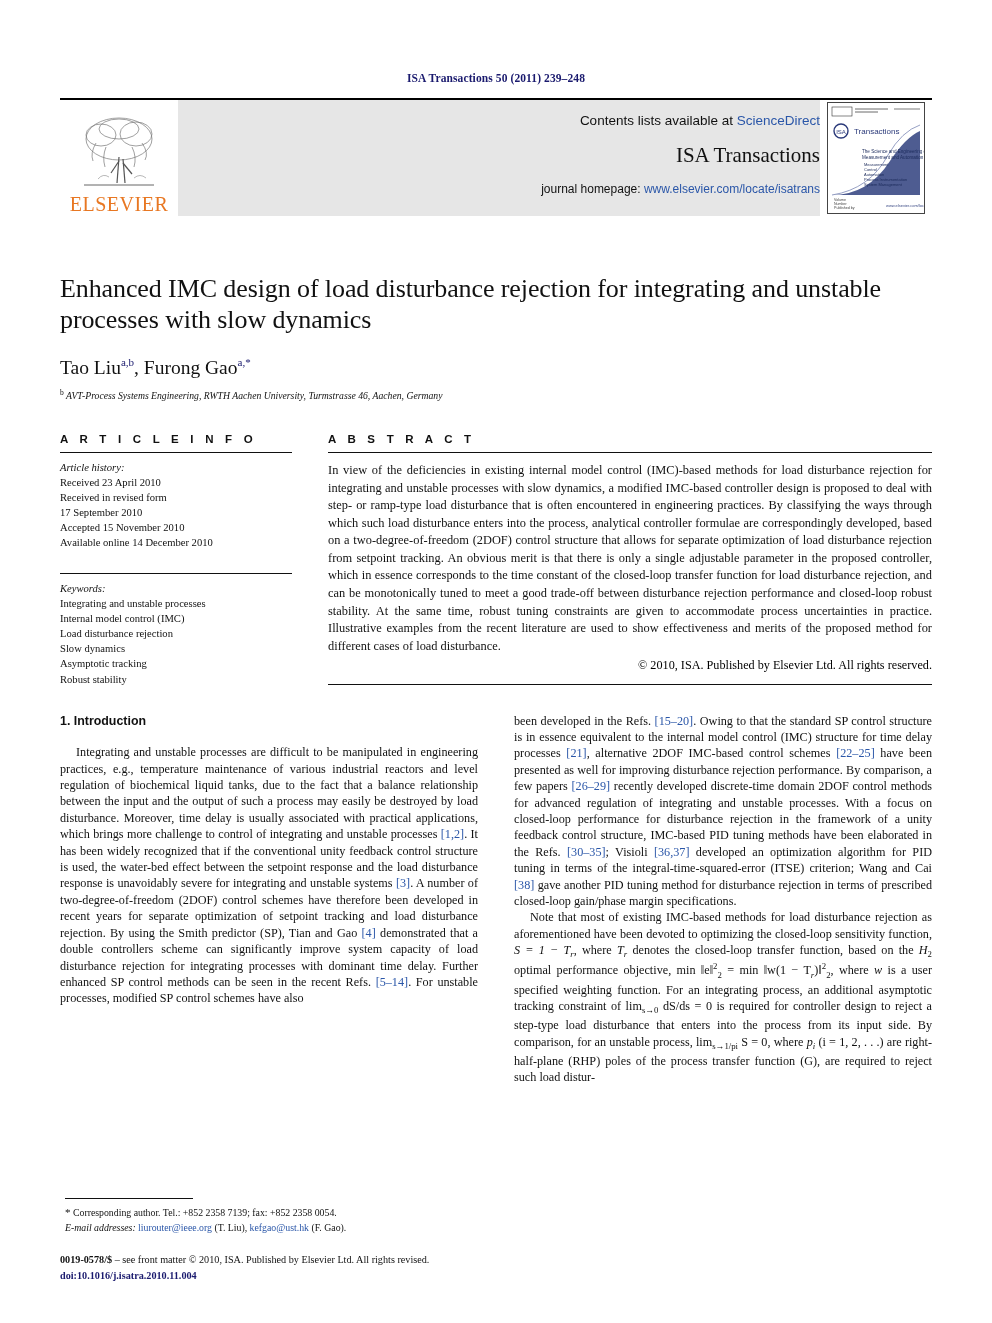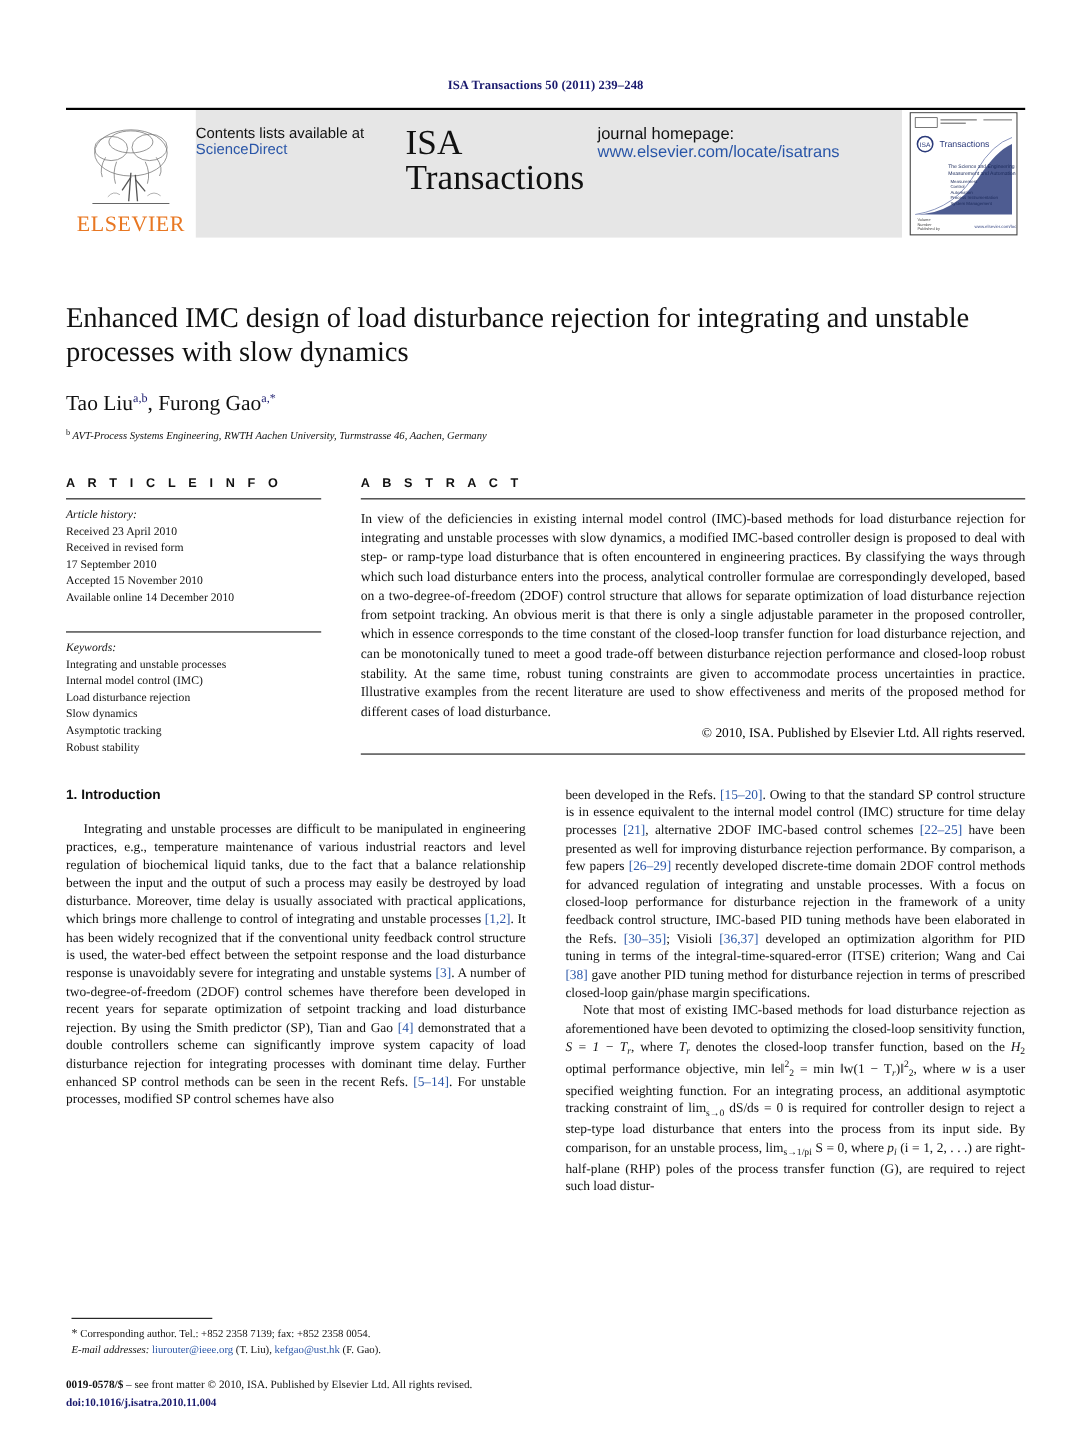--- a/index.html
+++ b/index.html
@@ -50,35 +50,35 @@
     color: #E87722;
     font-size: 20px;
     letter-spacing: .5px;
     line-height: 1;
     margin-top: 1px;
   }
   .banner-center {
     flex: 1 1 auto;
     background: #e6e6e6;
     display: flex;
-    flex-direction: row;
-    align-items: flex-start;
+    flex-direction: column;
+    align-items: flex-end;
     justify-content: space-between;
-    padding: 13px 0 6px 0;
+    padding: 13px 0 20px 0;
     position: relative;
   }
   .contents-line { font-size: 13.5px; font-family: "Liberation Sans", sans-serif; color:#111; }
   .sciencedirect { color: #2a56a8; }
   .journal-title {
-    font-size: 32px;
+    font-size: 21px;
     font-family: "Liberation Serif", serif;
     color: #111;
     line-height: 1;
   }
-  .homepage-line { font-size: 15px; font-family: "Liberation Sans", sans-serif; color:#111; }
+  .homepage-line { font-size: 12px; font-family: "Liberation Sans", sans-serif; color:#111; }
   .homepage-url { color: #2a56a8; }
   .banner-cover {
     width: 112px;
     flex: 0 0 112px;
     display: flex;
     align-items: center;
     justify-content: center;
     background: #fff;
   }
   .cover-thumb { border: 1px solid #444; width: 98px; height: 112px; background:#fff; position:relative; overflow:hidden; }

